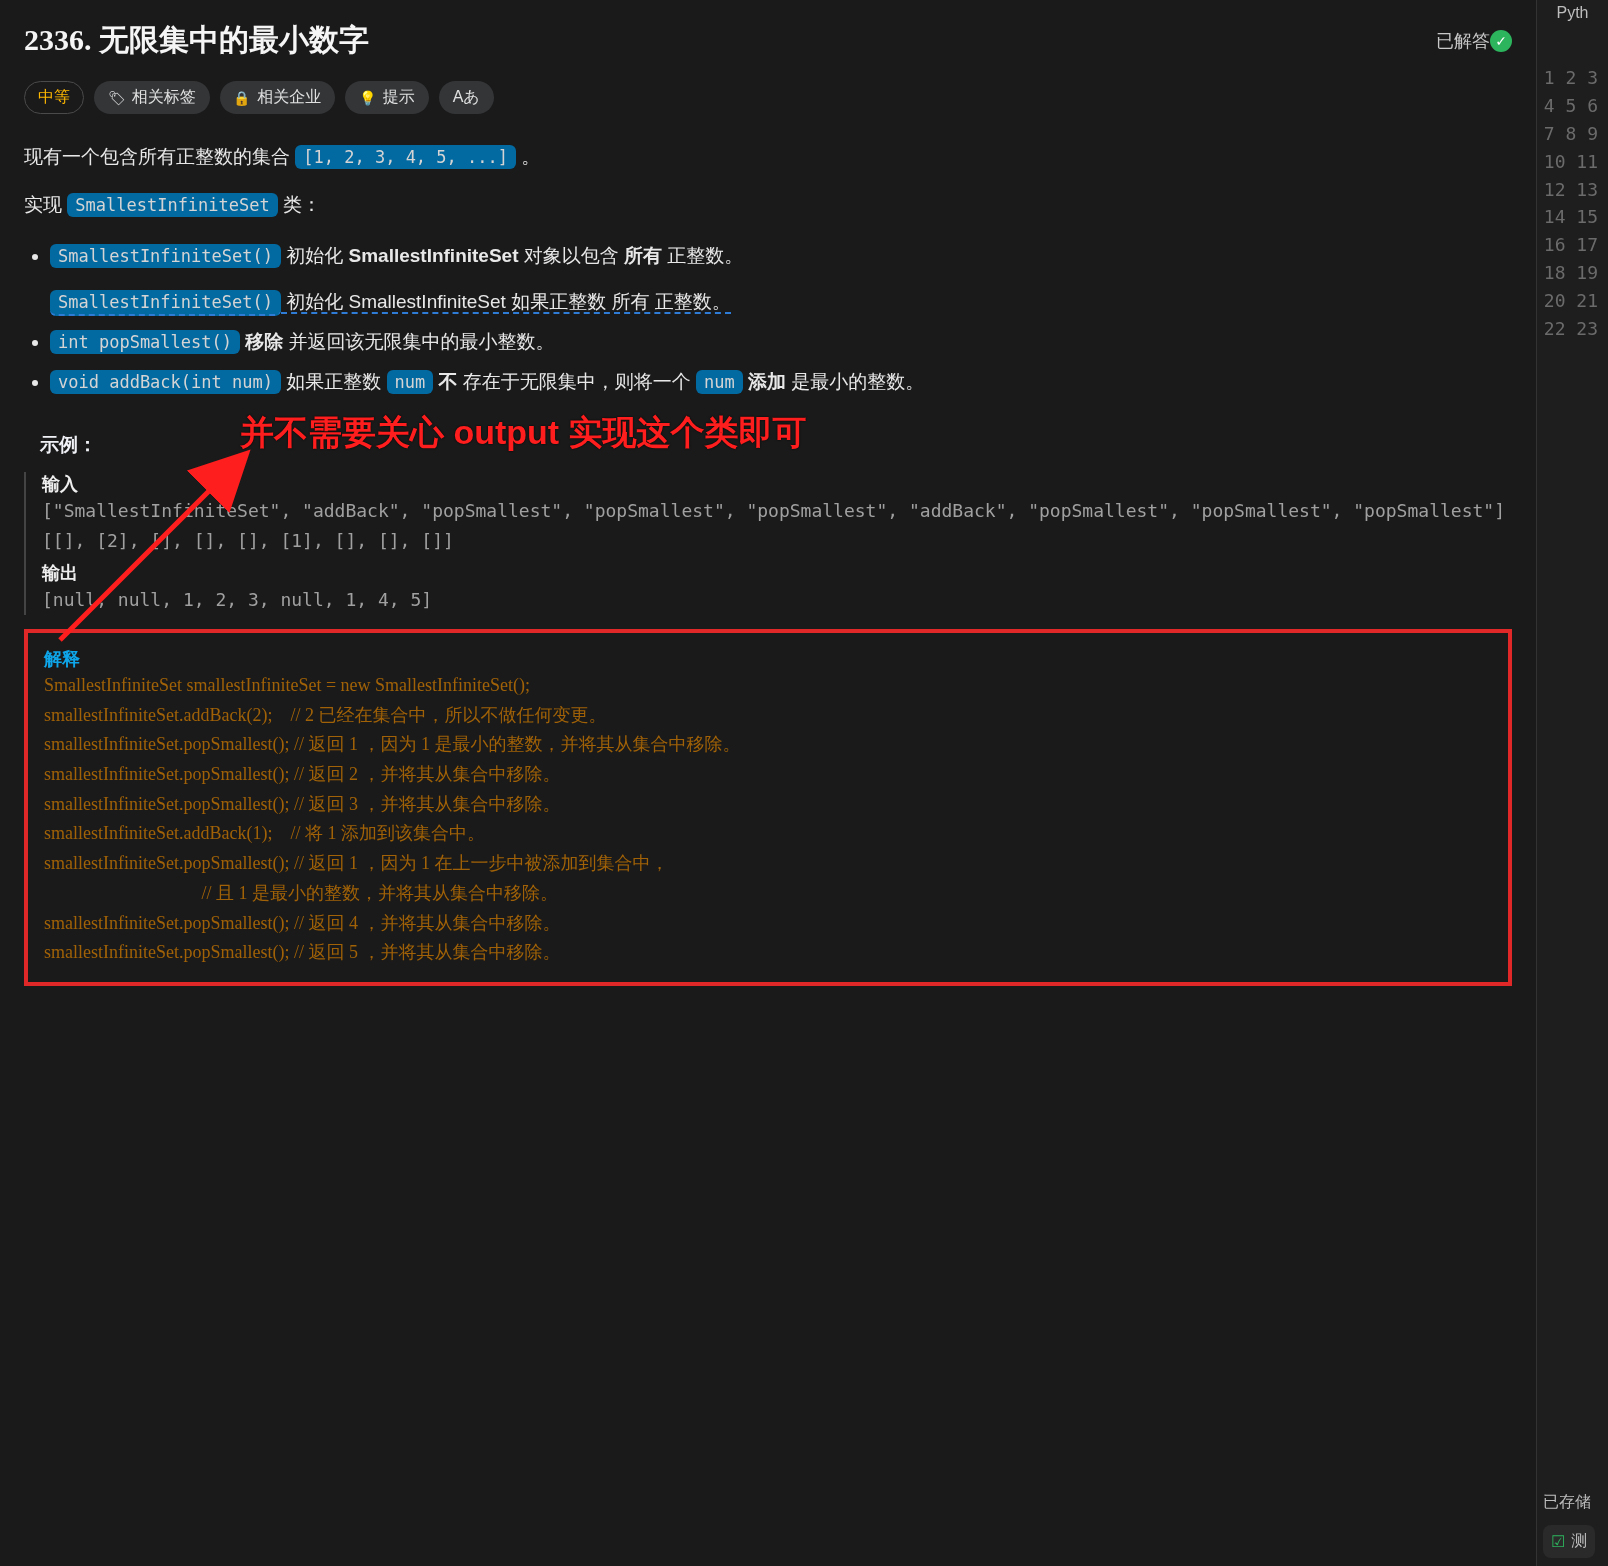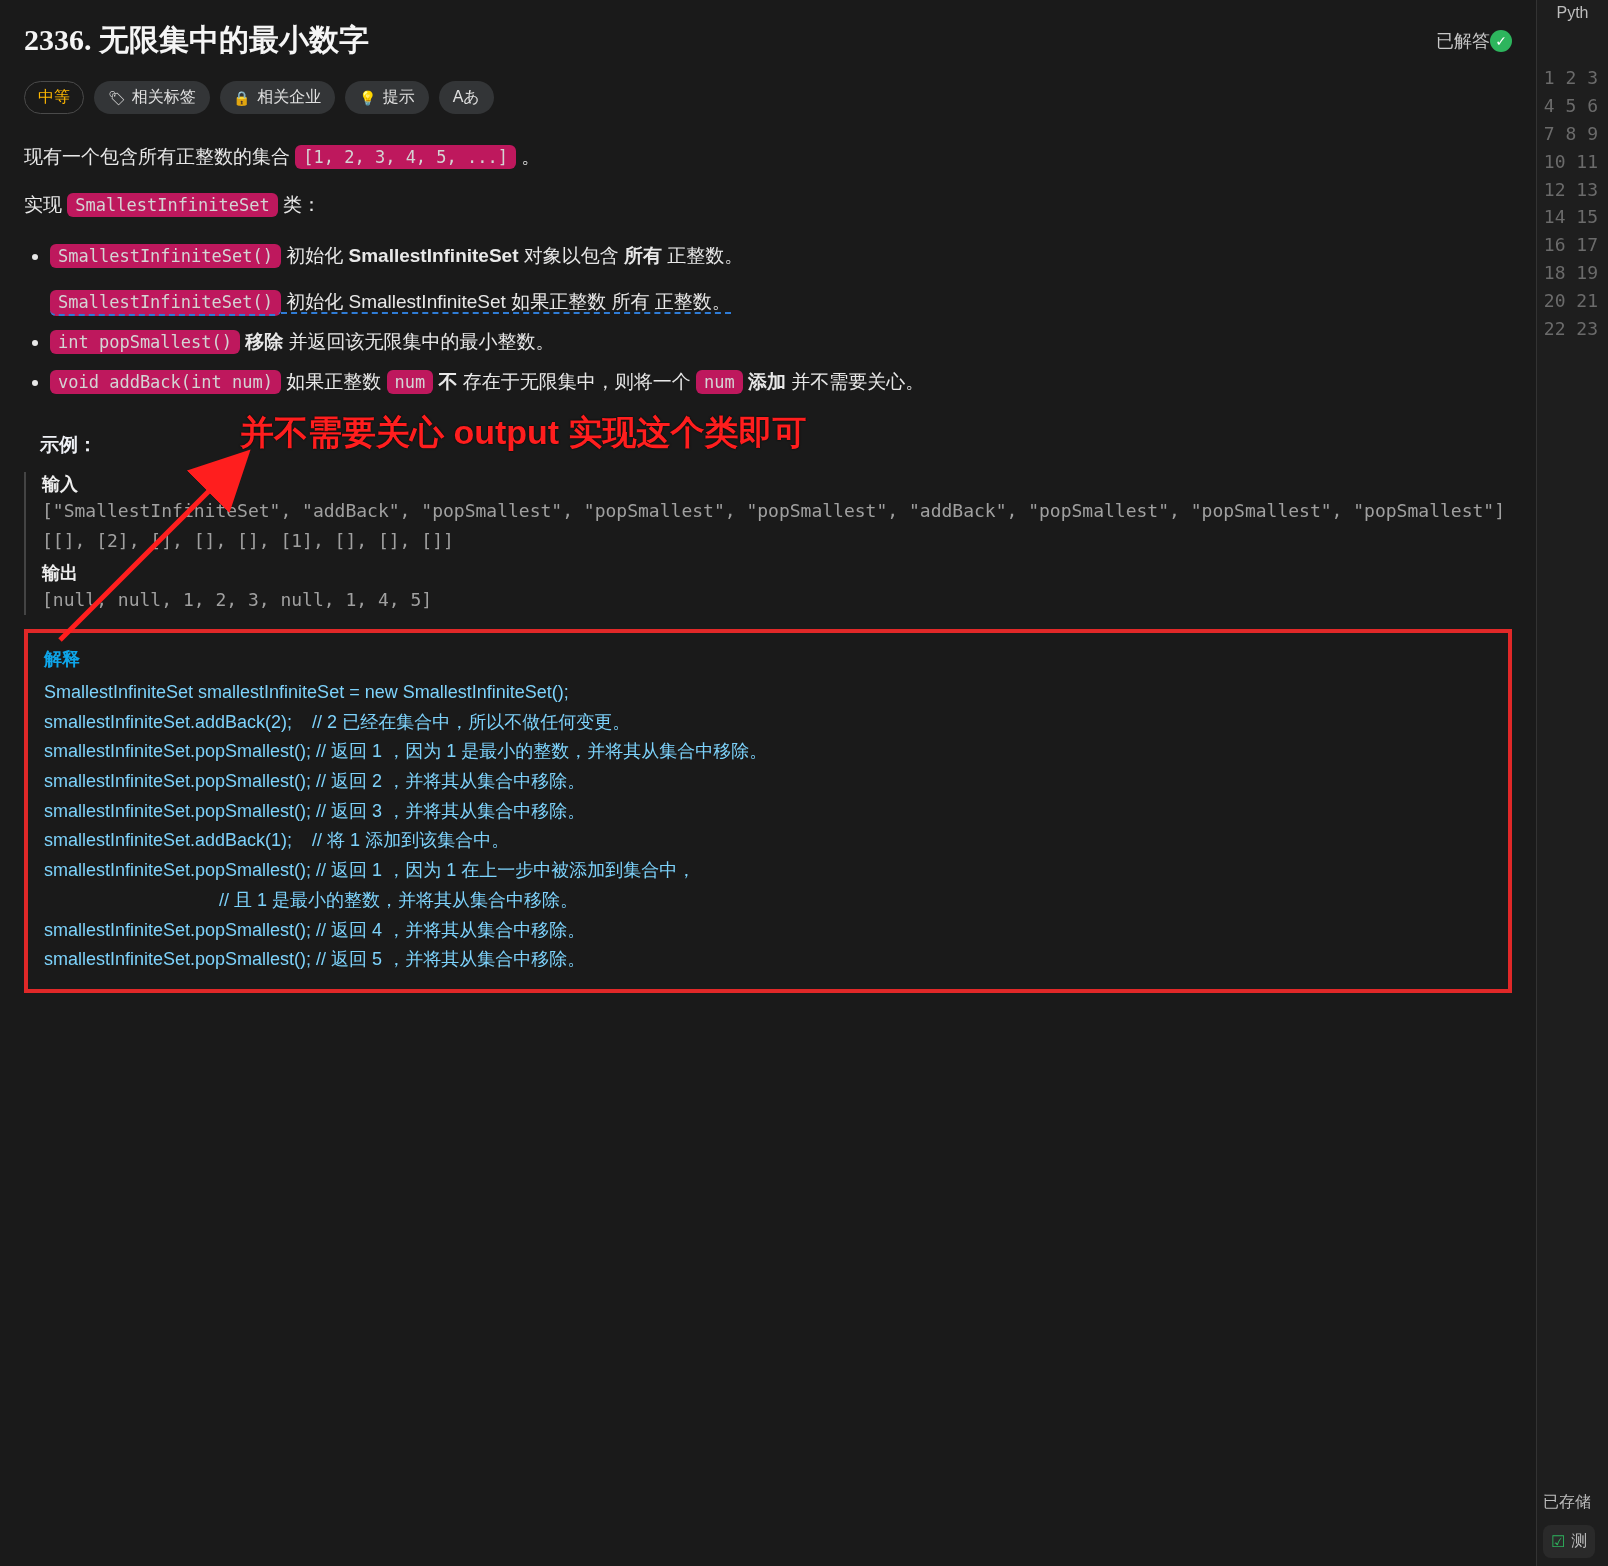--- a/index.html
+++ b/index.html
@@ -75,21 +75,21 @@
   }
   .tag.difficulty {
     color: #ffb800;
     background: transparent;
     border: 1px solid #4a4a4a;
     padding: 5px 13px;
   }
   .tag-icon { font-size: 14px; }
   .desc { font-size: 19px; line-height: 1.8; margin-bottom: 14px; color:#e8e8e8;}
   code.inline {
-    background: #be185d;
+    background: #0369a1;
     padding: 2px 8px;
     border-radius: 6px;
     font-family: ui-monospace, SFMono-Regular, Menlo, Consolas, monospace;
     font-size: 17px;
     color: #d4d4d4;
   }
   code.inline.dashed {
     border-bottom: 2px dashed #2f7cd6;
   }
   ul.methods { list-style: disc; margin-left: 26px; margin-bottom: 20px;}
@@ -109,26 +109,25 @@
     white-space: pre-wrap;
     line-height: 1.65;
   }
   .explain-box {
     border: 4px solid #e02828;
     padding: 14px 16px;
     margin-top: 8px;
   }
   .explain-box .blk-label { font-weight:700; font-size:18px; color:#0ea5e9; }
   .explain-box pre {
-    font-family: Liberation Sans, sans-serif;
+    font-family: Liberation Serif, serif;
     font-size: 18px;
-    color: #7dd3fc;
+    color: #a16207;
     white-space: pre-wrap;
     line-height: 1.65;
-    margin-top: 7px;
   }
   
   .annotation {
     position: absolute;
     top: 410px;
     left: 240px;
     color: #ff1e1e;
     font-size: 34px;
     font-weight: 700;
     text-shadow: 0 0 2px #000;
@@ -230,21 +229,21 @@
       <div style="margin-top:6px;">
         <code class="inline dashed">SmallestInfiniteSet()</code><span style="border-bottom:2px dashed #2f7cd6;"> 初始化 SmallestInfiniteSet 如果正整数 所有 正整数。</span>
       </div>
     </li>
     <li>
       <code class="inline">int popSmallest()</code>
       <b>移除</b><span> 并返回该无限集中的最小整数。</span>
     </li>
     <li>
       <code class="inline">void addBack(int num)</code>
-      <span>如果正整数 </span><code class="inline">num</code><b> 不 </b><span>存在于无限集中，则将一个 </span><code class="inline">num</code><b> 添加 </b><span>并不需要关心。</span>
+      <span>如果正整数 </span><code class="inline">num</code><b> 不 </b><span>存在于无限集中，则将一个 </span><code class="inline">num</code><b> 添加 </b><span>是最小的整数。</span>
     </li>
   </ul>
 
   <div class="annotation">并不需要关心 output 实现这个类即可</div>
   <svg class="arrow" width="210" height="210">
     <defs>
       <marker id="ah" markerWidth="12" markerHeight="12" refX="9" refY="6" orient="auto">
         <path d="M0,0 L12,6 L0,12 z" fill="#ff1e1e"></path>
       </marker>
     </defs>

